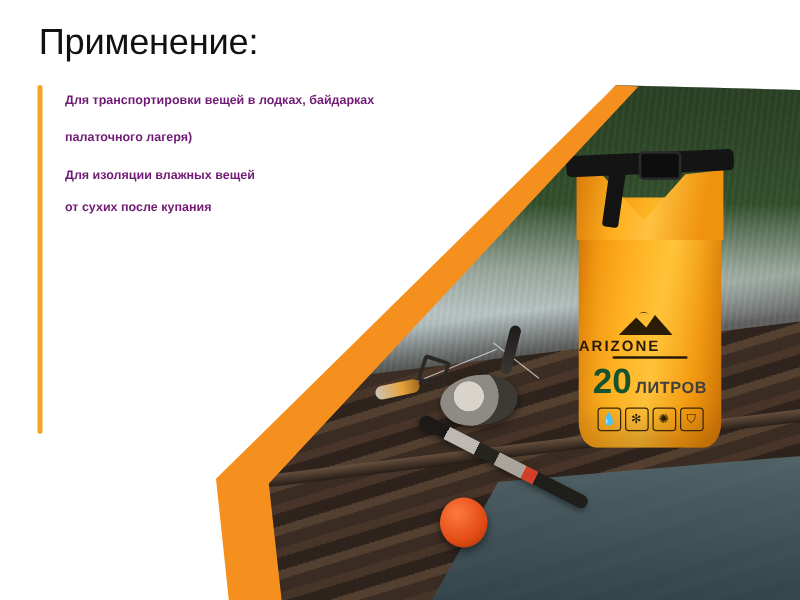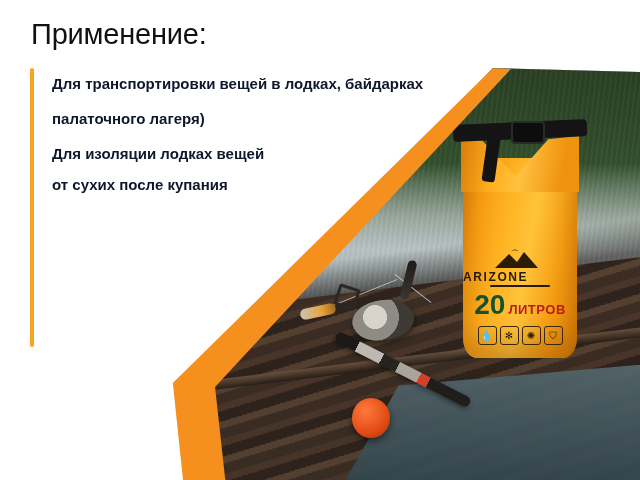--- a/index.html
+++ b/index.html
@@ -167,21 +167,21 @@
     border-radius: 2px;
   }
   .volume-row {
     display: flex;
     align-items: baseline;
     justify-content: center;
     gap: 3px;
     line-height: 1;
   }
   .volume-num { font-size: 28px; font-weight: bold; color: #14532d; }
-  .volume-unit { font-size: 13px; font-weight: bold; letter-spacing: .5px; color: #b91c1c; }
+  .volume-unit { font-size: 13px; font-weight: bold; letter-spacing: .5px; color: #404040; }
   .feature-icons {
     display: flex;
     justify-content: center;
     gap: 3px;
     margin-top: 7px;
   }
   .feature-icon {
     width: 17px;
     height: 17px;
     border: 1px solid #3a2708;
@@ -309,23 +309,23 @@
   .bullet-list {
     position: absolute;
     left: 52px;
     top: 76px;
     width: 380px;
   }
   .bullet-item {
     margin-bottom: 20px;
   }
   .bullet-line {
-    font-size: 15px;
+    font-size: 10px;
     font-weight: bold;
-    color: #0f172a;
+    color: #701a75;
     line-height: 1;
     margin-bottom: 16px;
     white-space: nowrap;
   }
   .bullet-line:last-child { margin-bottom: 0; }
 </style>
 </head>
 <body>
 
 <div id="slide">
@@ -383,18 +383,18 @@
   <div class="accent-bar"></div>
 
   <div class="bullet-list">
     <div class="bullet-item">
       <div class="bullet-line">Для транспортировки вещей в лодках, байдарках</div>
     </div>
     <div class="bullet-item">
       <div class="bullet-line">палаточного лагеря)</div>
     </div>
     <div class="bullet-item">
-      <div class="bullet-line">Для изоляции лодках вещей</div>
+      <div class="bullet-line">Для изоляции влажных вещей</div>
       <div class="bullet-line">от сухих после купания</div>
     </div>
   </div>
 
 </div>
 
 </body></html>

